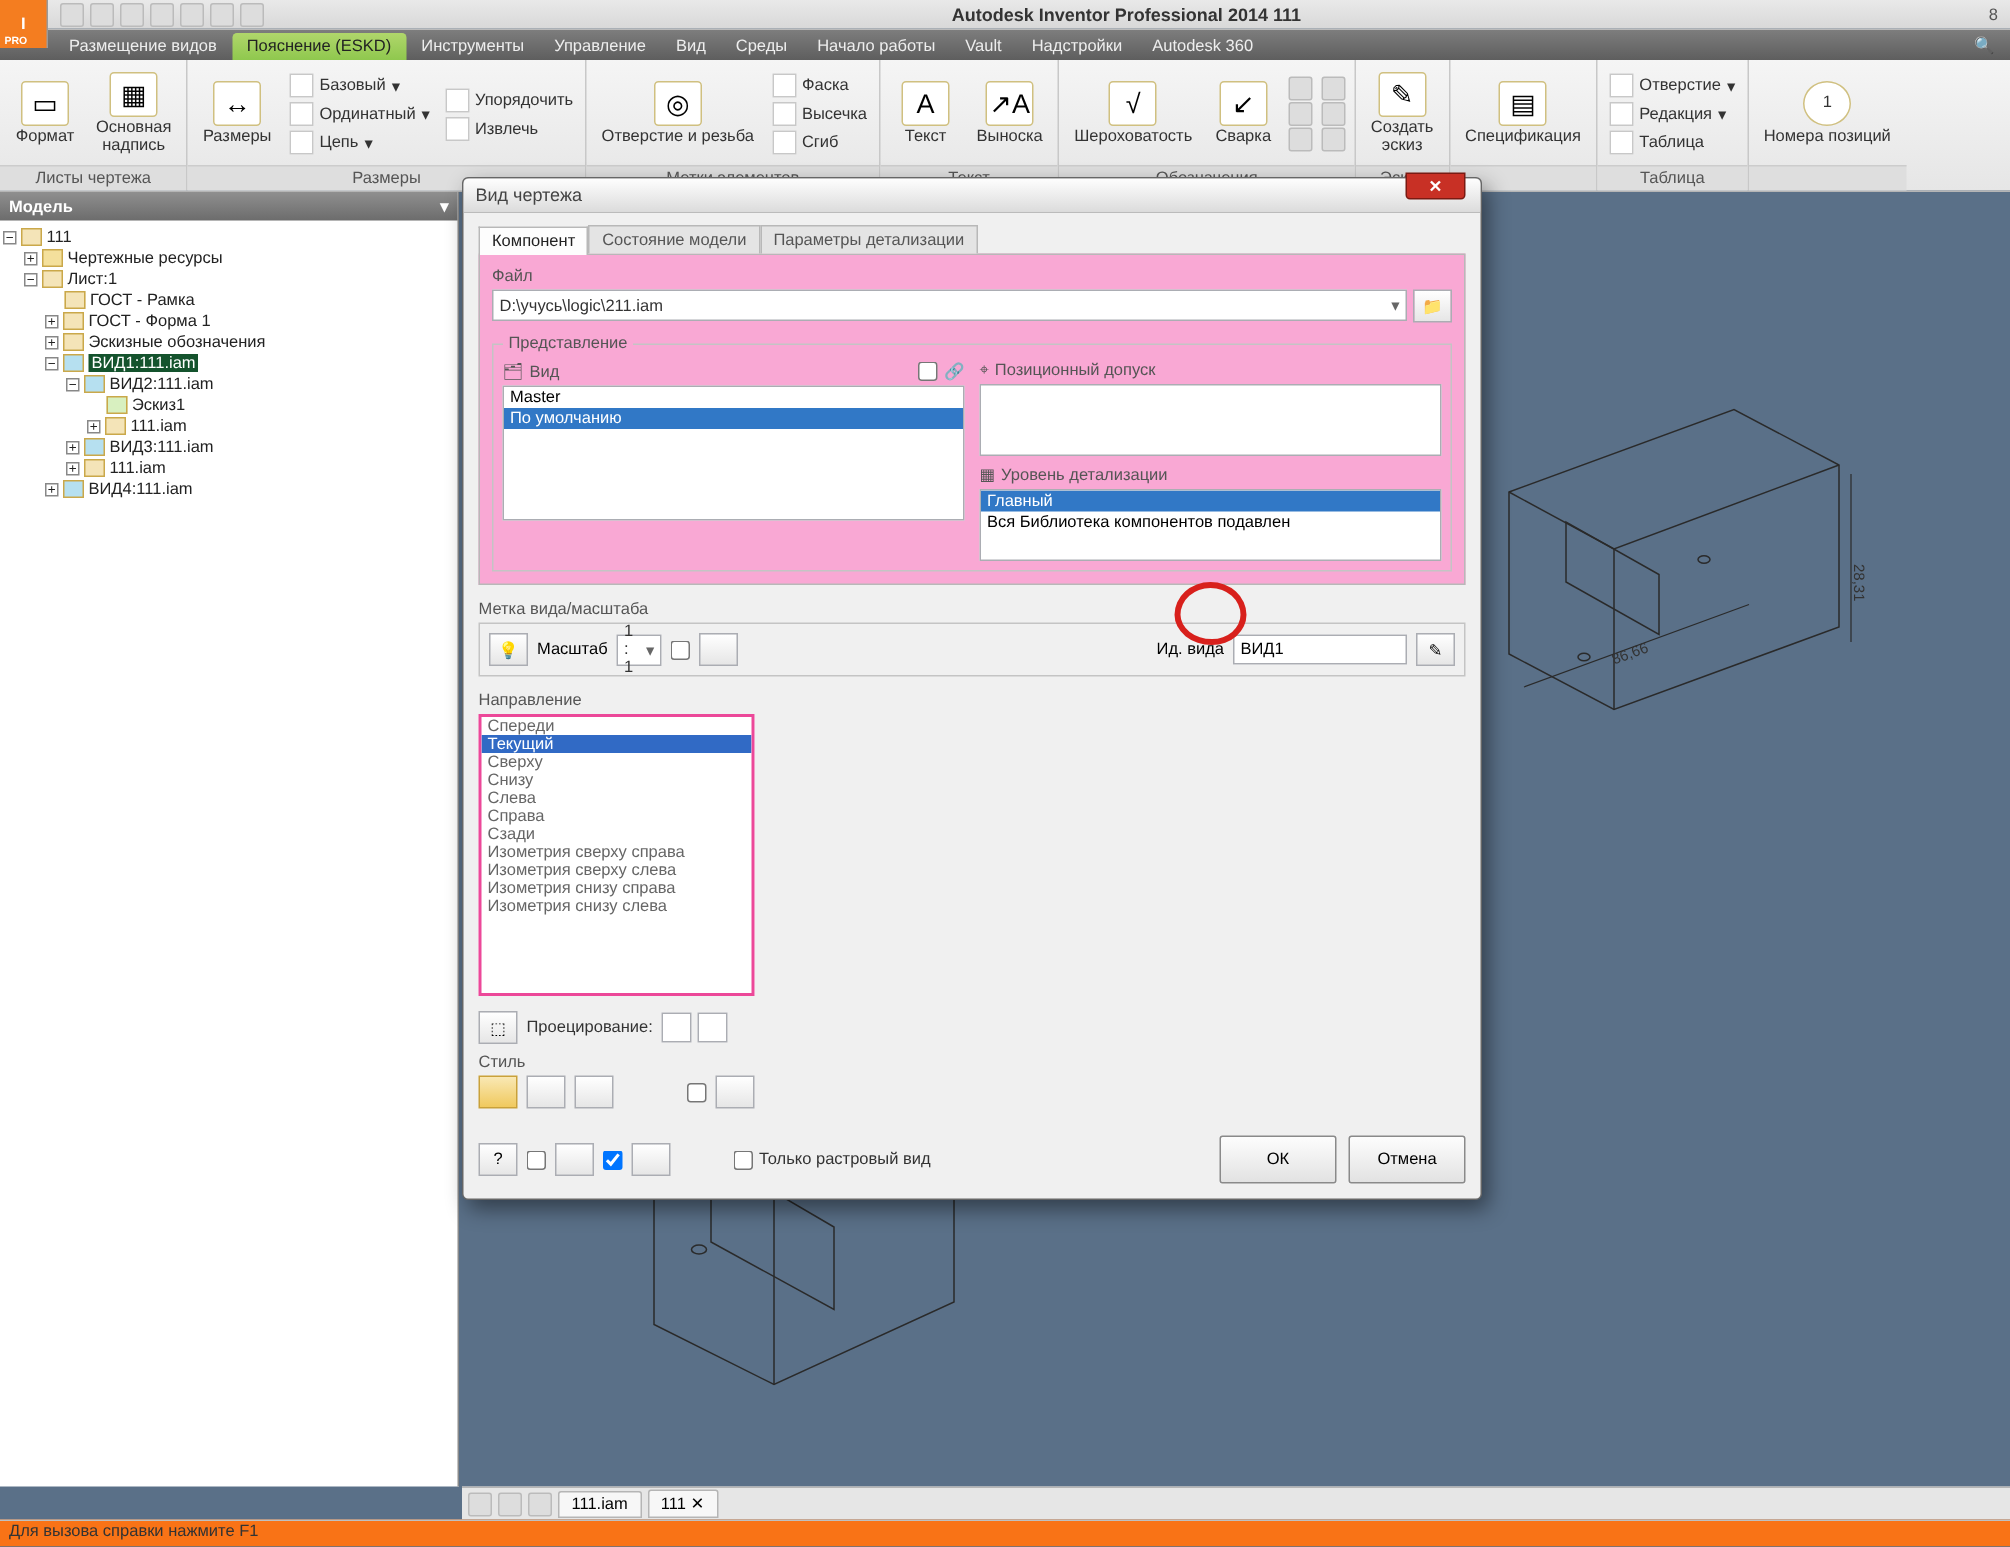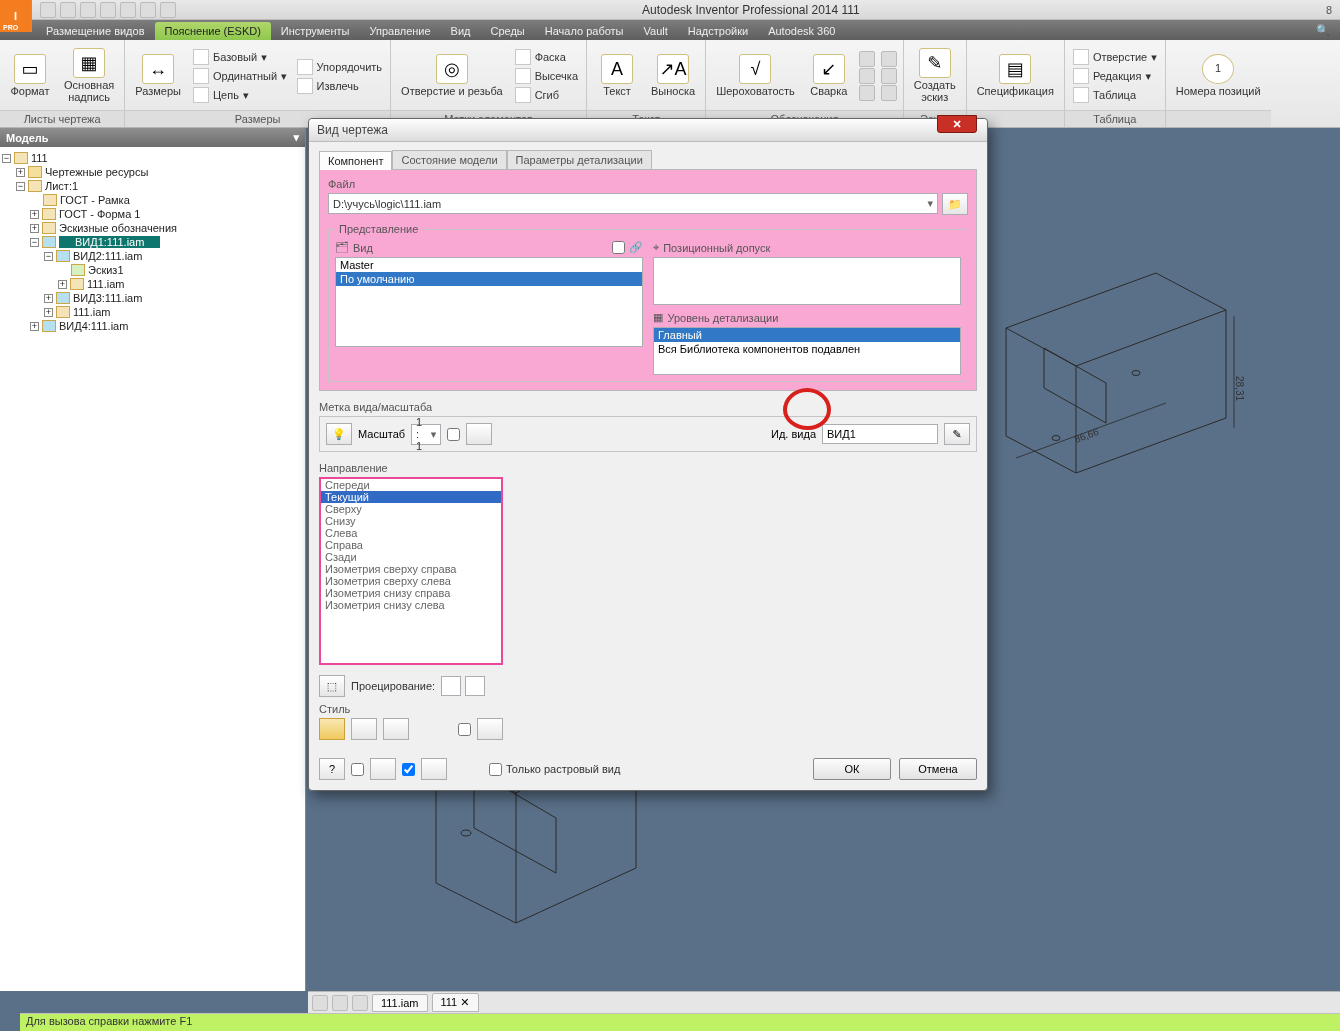--- a/index.html
+++ b/index.html
@@ -4,21 +4,21 @@
 <style>
 * { box-sizing: border-box; margin: 0; padding: 0; font-family: "Segoe UI", Tahoma, sans-serif; font-size: 11px; }
 body { width: 1340px; height: 1031px; background: #5a7088; overflow: hidden; position: relative; }
 
 
 .titlebar { height: 20px; background: linear-gradient(#e9e9e9,#d8d8d8); display: flex; align-items: center; padding: 0 4px; gap: 4px; border-bottom: 1px solid #bbb; }
 .app-icon { width: 32px; height: 32px; background:#F47D20; color:#fff; font-weight:bold; font-size:15px; display:flex; align-items:center; justify-content:center; position:absolute; top:0; left:0; z-index:5; border-right:1px solid #999;}
 .app-icon .pro { font-size:7px; position:absolute; bottom:1px; left:3px; }
 .qat { margin-left: 36px; display:flex; gap:4px; }
 .qat-ic { width:16px; height:16px; background:#ddd; border:1px solid #bbb; border-radius:2px; }
-.title-text { flex:1; text-align:center; color:#333; font-size:12px; }
+.title-text { flex:1; text-align:center; color:#333; font-size:12px;font-weight:bold; }
 
 
 .tab-row { height: 20px; background: linear-gradient(#7d7d7d,#5e5e5e); display:flex; align-items:flex-end; padding-left:36px; }
 .tab { padding: 3px 10px; color:#eee; cursor:pointer; }
 .tab.active { background: linear-gradient(#b0d66b,#8fc84e); color:#222; border-radius:3px 3px 0 0; }
 
 
 .ribbon { height: 88px; background: linear-gradient(#f5f5f5,#e6e6e6); display:flex; border-bottom:1px solid #b5b5b5; }
 .rgroup { border-right:1px solid #c8c8c8; padding: 2px 6px 0 6px; display:flex; flex-direction:column; }
 .rgroup-body { flex:1; display:flex; align-items:center; gap:6px; }
@@ -32,21 +32,21 @@
 
 
 .main { display:flex; height: calc(100% - 128px - 22px - 18px); }
 .browser { width:306px; background:#fff; border-right:1px solid #8a8a8a; display:flex; flex-direction:column; }
 .browser-hdr { background: linear-gradient(#8f8f8f,#6c6c6c); color:#fff; padding:3px 6px; font-weight:bold; display:flex; align-items:center; justify-content:space-between; }
 .tree { flex:1; padding:4px 2px; overflow:auto; font-size:11px; color:#222; }
 .node { display:flex; align-items:center; gap:3px; padding:1px 0; white-space:nowrap; }
 .expander { width:9px; height:9px; border:1px solid #888; display:inline-flex; align-items:center; justify-content:center; font-size:9px; line-height:1; background:#fff; cursor:pointer; }
 .indent1 { padding-left:14px; } .indent2 { padding-left:28px; } .indent3 { padding-left:42px; } .indent4 { padding-left:56px; }
 .nic { width:14px; height:12px; background:#f4e4b8; border:1px solid #caa84a; }
-.selected { background:#0f766e; color:#fff; padding:0 16px; }
+.selected { background:#14532d; color:#fff; padding:0 2px; }
 
 
 .canvas { flex:1; background:#5a7088; position:relative; }
 svg.drawing { position:absolute; inset:0; width:100%; height:100%; }
 .dim { font-size:10px; fill:#333; }
 
 
 .dialog { position:absolute; top:118px; left:308px; width:680px; background:#f0f0f0; border:1px solid #666; box-shadow:4px 6px 14px rgba(0,0,0,.45); border-radius:4px; }
 .dlg-title { background: linear-gradient(#fefefe,#dcdcdc); padding:4px 8px; border-bottom:1px solid #bbb; border-radius:4px 4px 0 0; display:flex; align-items:center; }
 .dlg-title span { color:#444; font-size:12px; }
@@ -93,26 +93,26 @@
 .style-btns { display:flex; gap:6px; margin-top:3px; align-items:center; }
 .style-btn { width:26px; height:22px; border:1px solid #abadb3; background:linear-gradient(#fff,#e6e6e6); cursor:pointer; }
 .style-btn.active { background:linear-gradient(#f9e8b4,#f0c95e); border-color:#c9a13a; }
 
 .label-sec { margin-top:10px; }
 .scale-row { display:flex; align-items:center; gap:6px; border:1px solid #c4c4c4; padding:6px; }
 .id-input { width:116px; height:20px; border:1px solid #abadb3; background:#fff; padding:0 4px; display:flex; align-items:center; }
 
 .dlg-btnrow { display:flex; justify-content:space-between; align-items:center; padding:8px 10px 10px 10px; }
 .chkrow { display:flex; align-items:center; gap:4px; color:#333; }
-.actbtn { width:78px; height:22px; border:1px solid #8a8a8a; background:linear-gradient(#fdfdfd,#e2e2e2); cursor:pointer; border-radius:2px; }
+.actbtn { width:78px; height:32px; border:1px solid #8a8a8a; background:linear-gradient(#fdfdfd,#e2e2e2); cursor:pointer; border-radius:2px; }
 
 
 .doc-tabs { position:absolute; left:308px; bottom:18px; height:22px; background:#e6e6e6; border-top:1px solid #b5b5b5; display:flex; align-items:center; padding:0 4px; right:0; gap:4px; }
 .doc-tab { padding:2px 8px; background:#f7f7f7; border:1px solid #b5b5b5; border-radius:2px 2px 0 0; font-size:11px; cursor:pointer; }
-.statusbar { position:absolute; bottom:0; left:0; right:0; height:18px; background:#bef264; border-top:1px solid #c0c0c0; padding:1px 6px; color:#333; font-size:11px;margin-left:20px; }
+.statusbar { position:absolute; bottom:0; left:0; right:0; height:18px; background:#f97316; border-top:1px solid #c0c0c0; padding:1px 6px; color:#333; font-size:11px; }
 </style>
 </head>
 <body>
 
 <div class="app-icon">
   <span>I</span>
   <span class="pro">PRO</span>
 </div>
 
 <div class="titlebar">
@@ -419,21 +419,21 @@
     <div class="dlg-left">
       <div class="tabctl">
         <div class="tabc active">Компонент</div>
         <div class="tabc">Состояние модели</div>
         <div class="tabc">Параметры детализации</div>
       </div>
       <div class="tabpage">
         <label class="sec">Файл</label>
         <div class="file-row">
           <div class="combo">
-              <span>D:\учусь\logic\111.iam</span>
+              <span>D:\учусь\logic\211.iam</span>
             </div>
           <div class="icon-btn">📁</div>
         </div>
 
         <fieldset>
           <legend>Представление</legend>
           <div class="rep-row">
             <div class="rep-col">
               <div class="mini-hdr">
                   <span>🗂</span>

